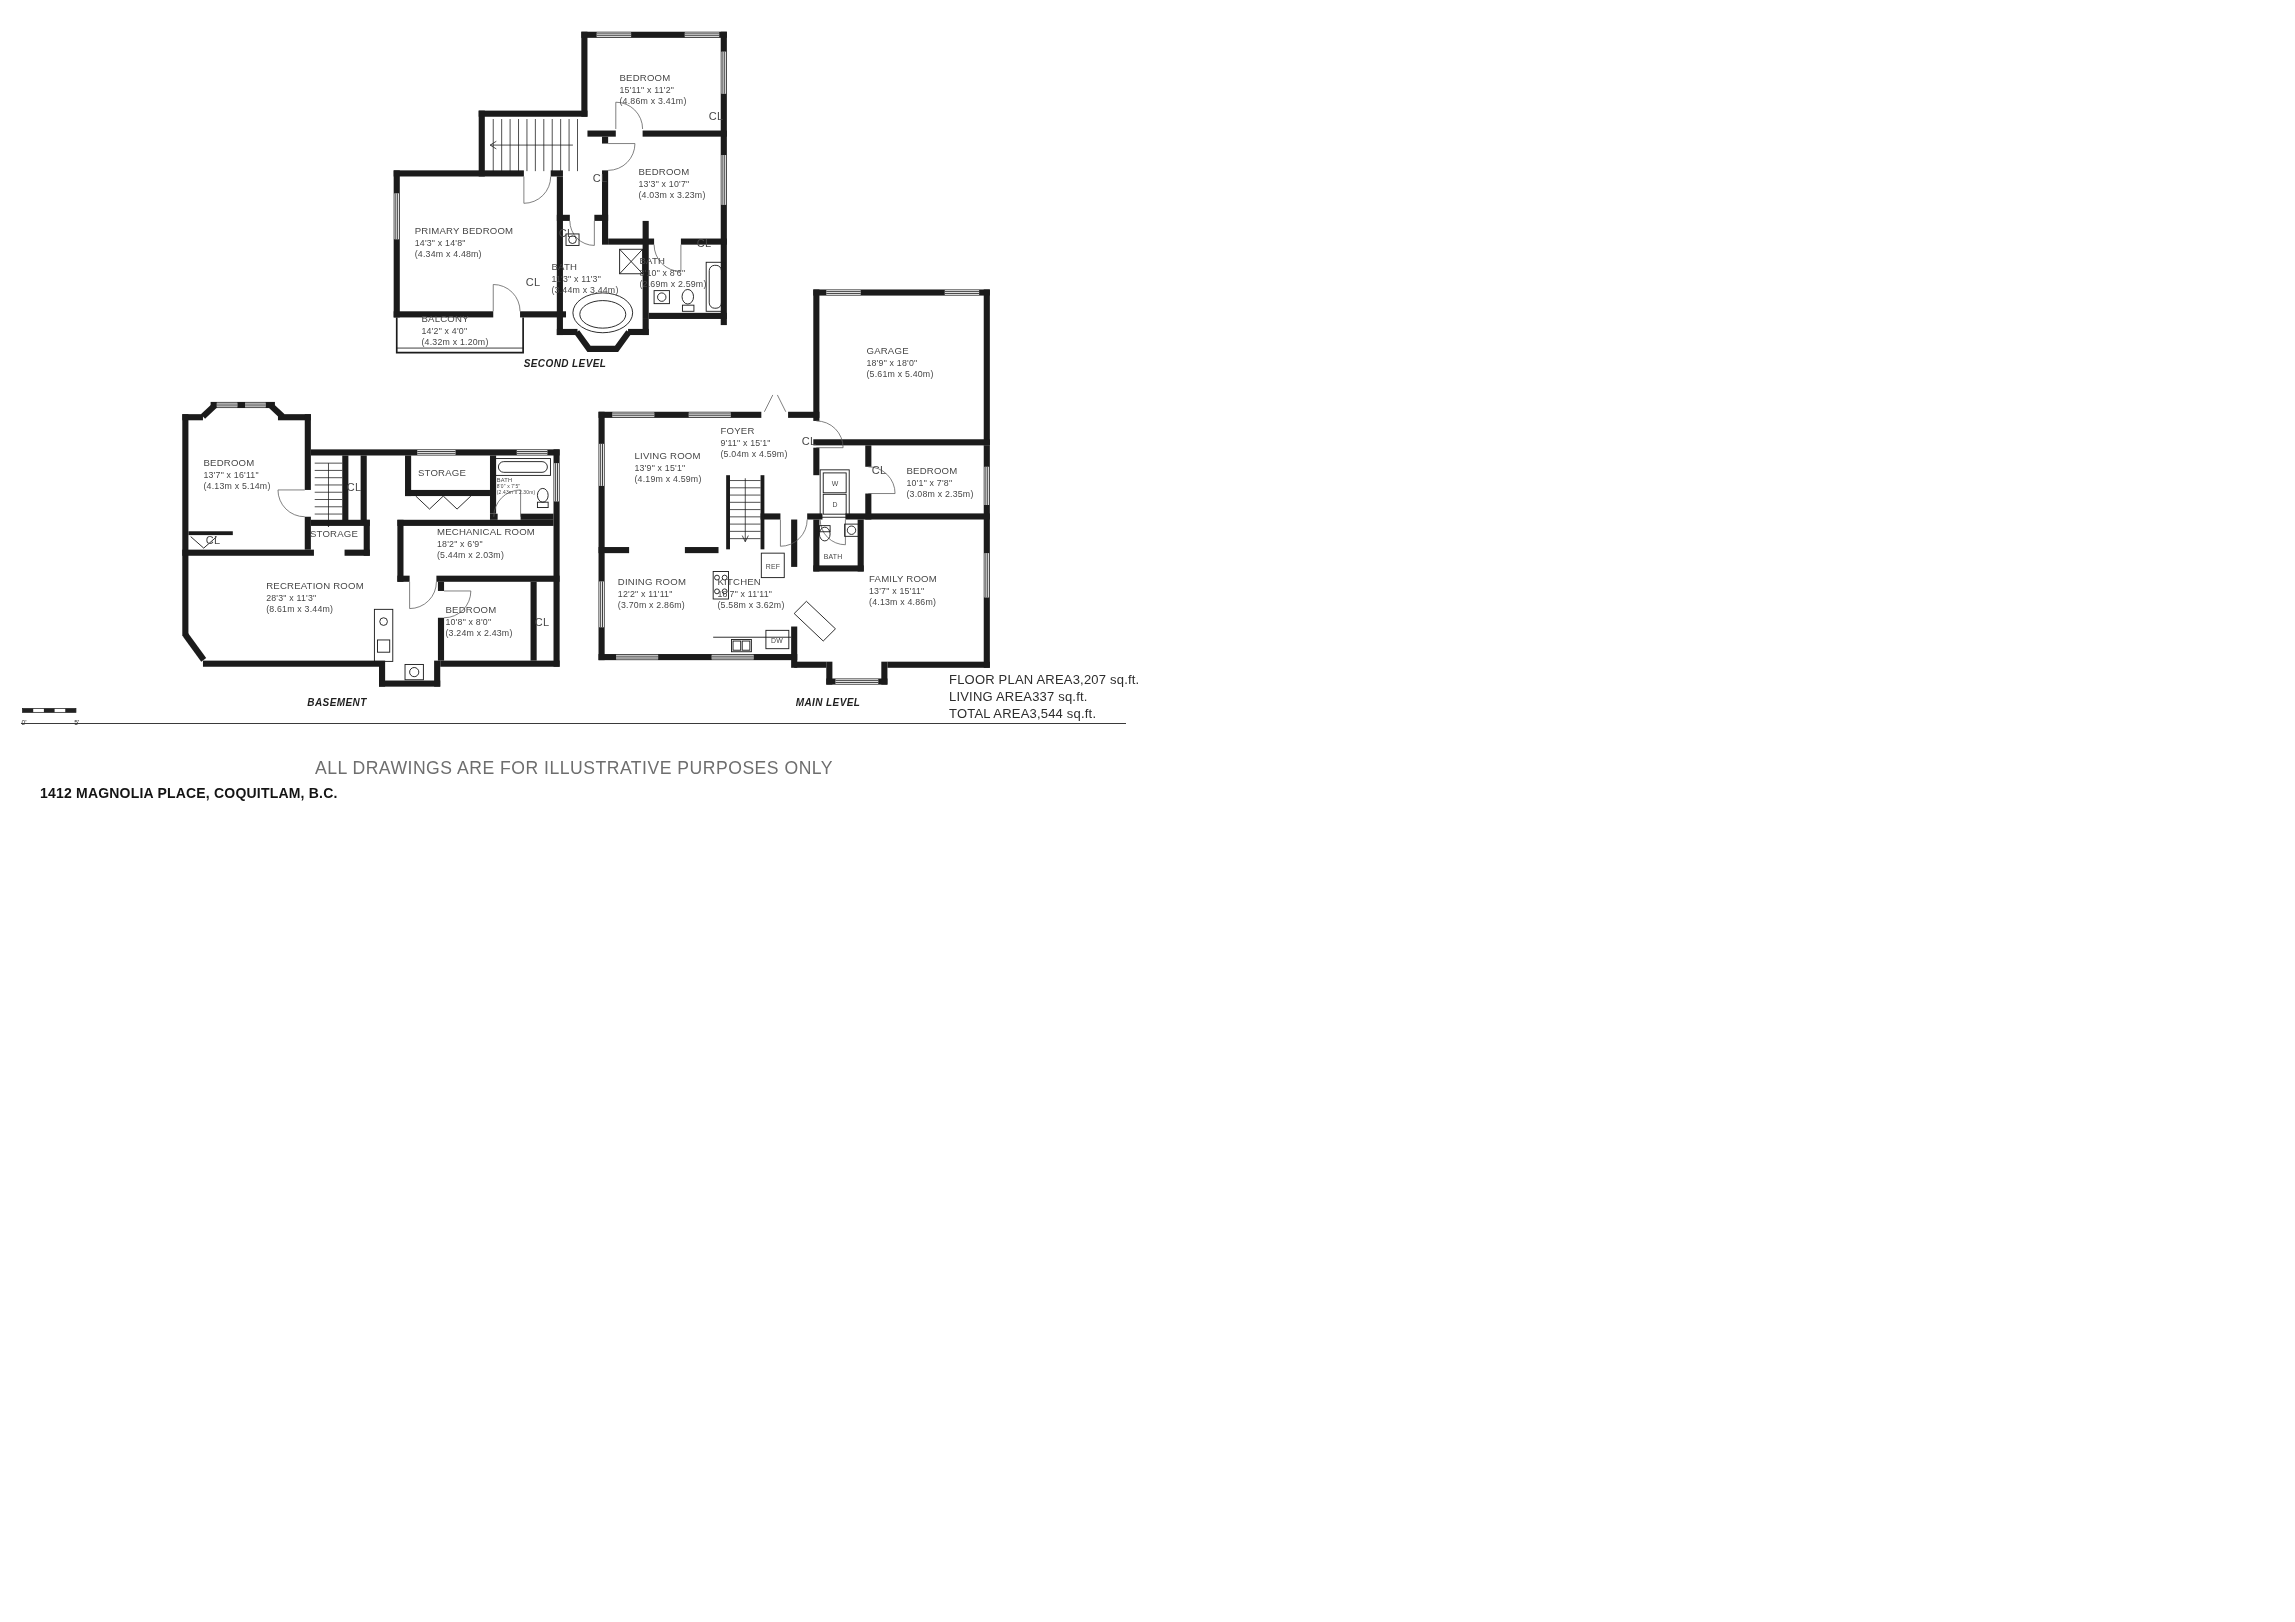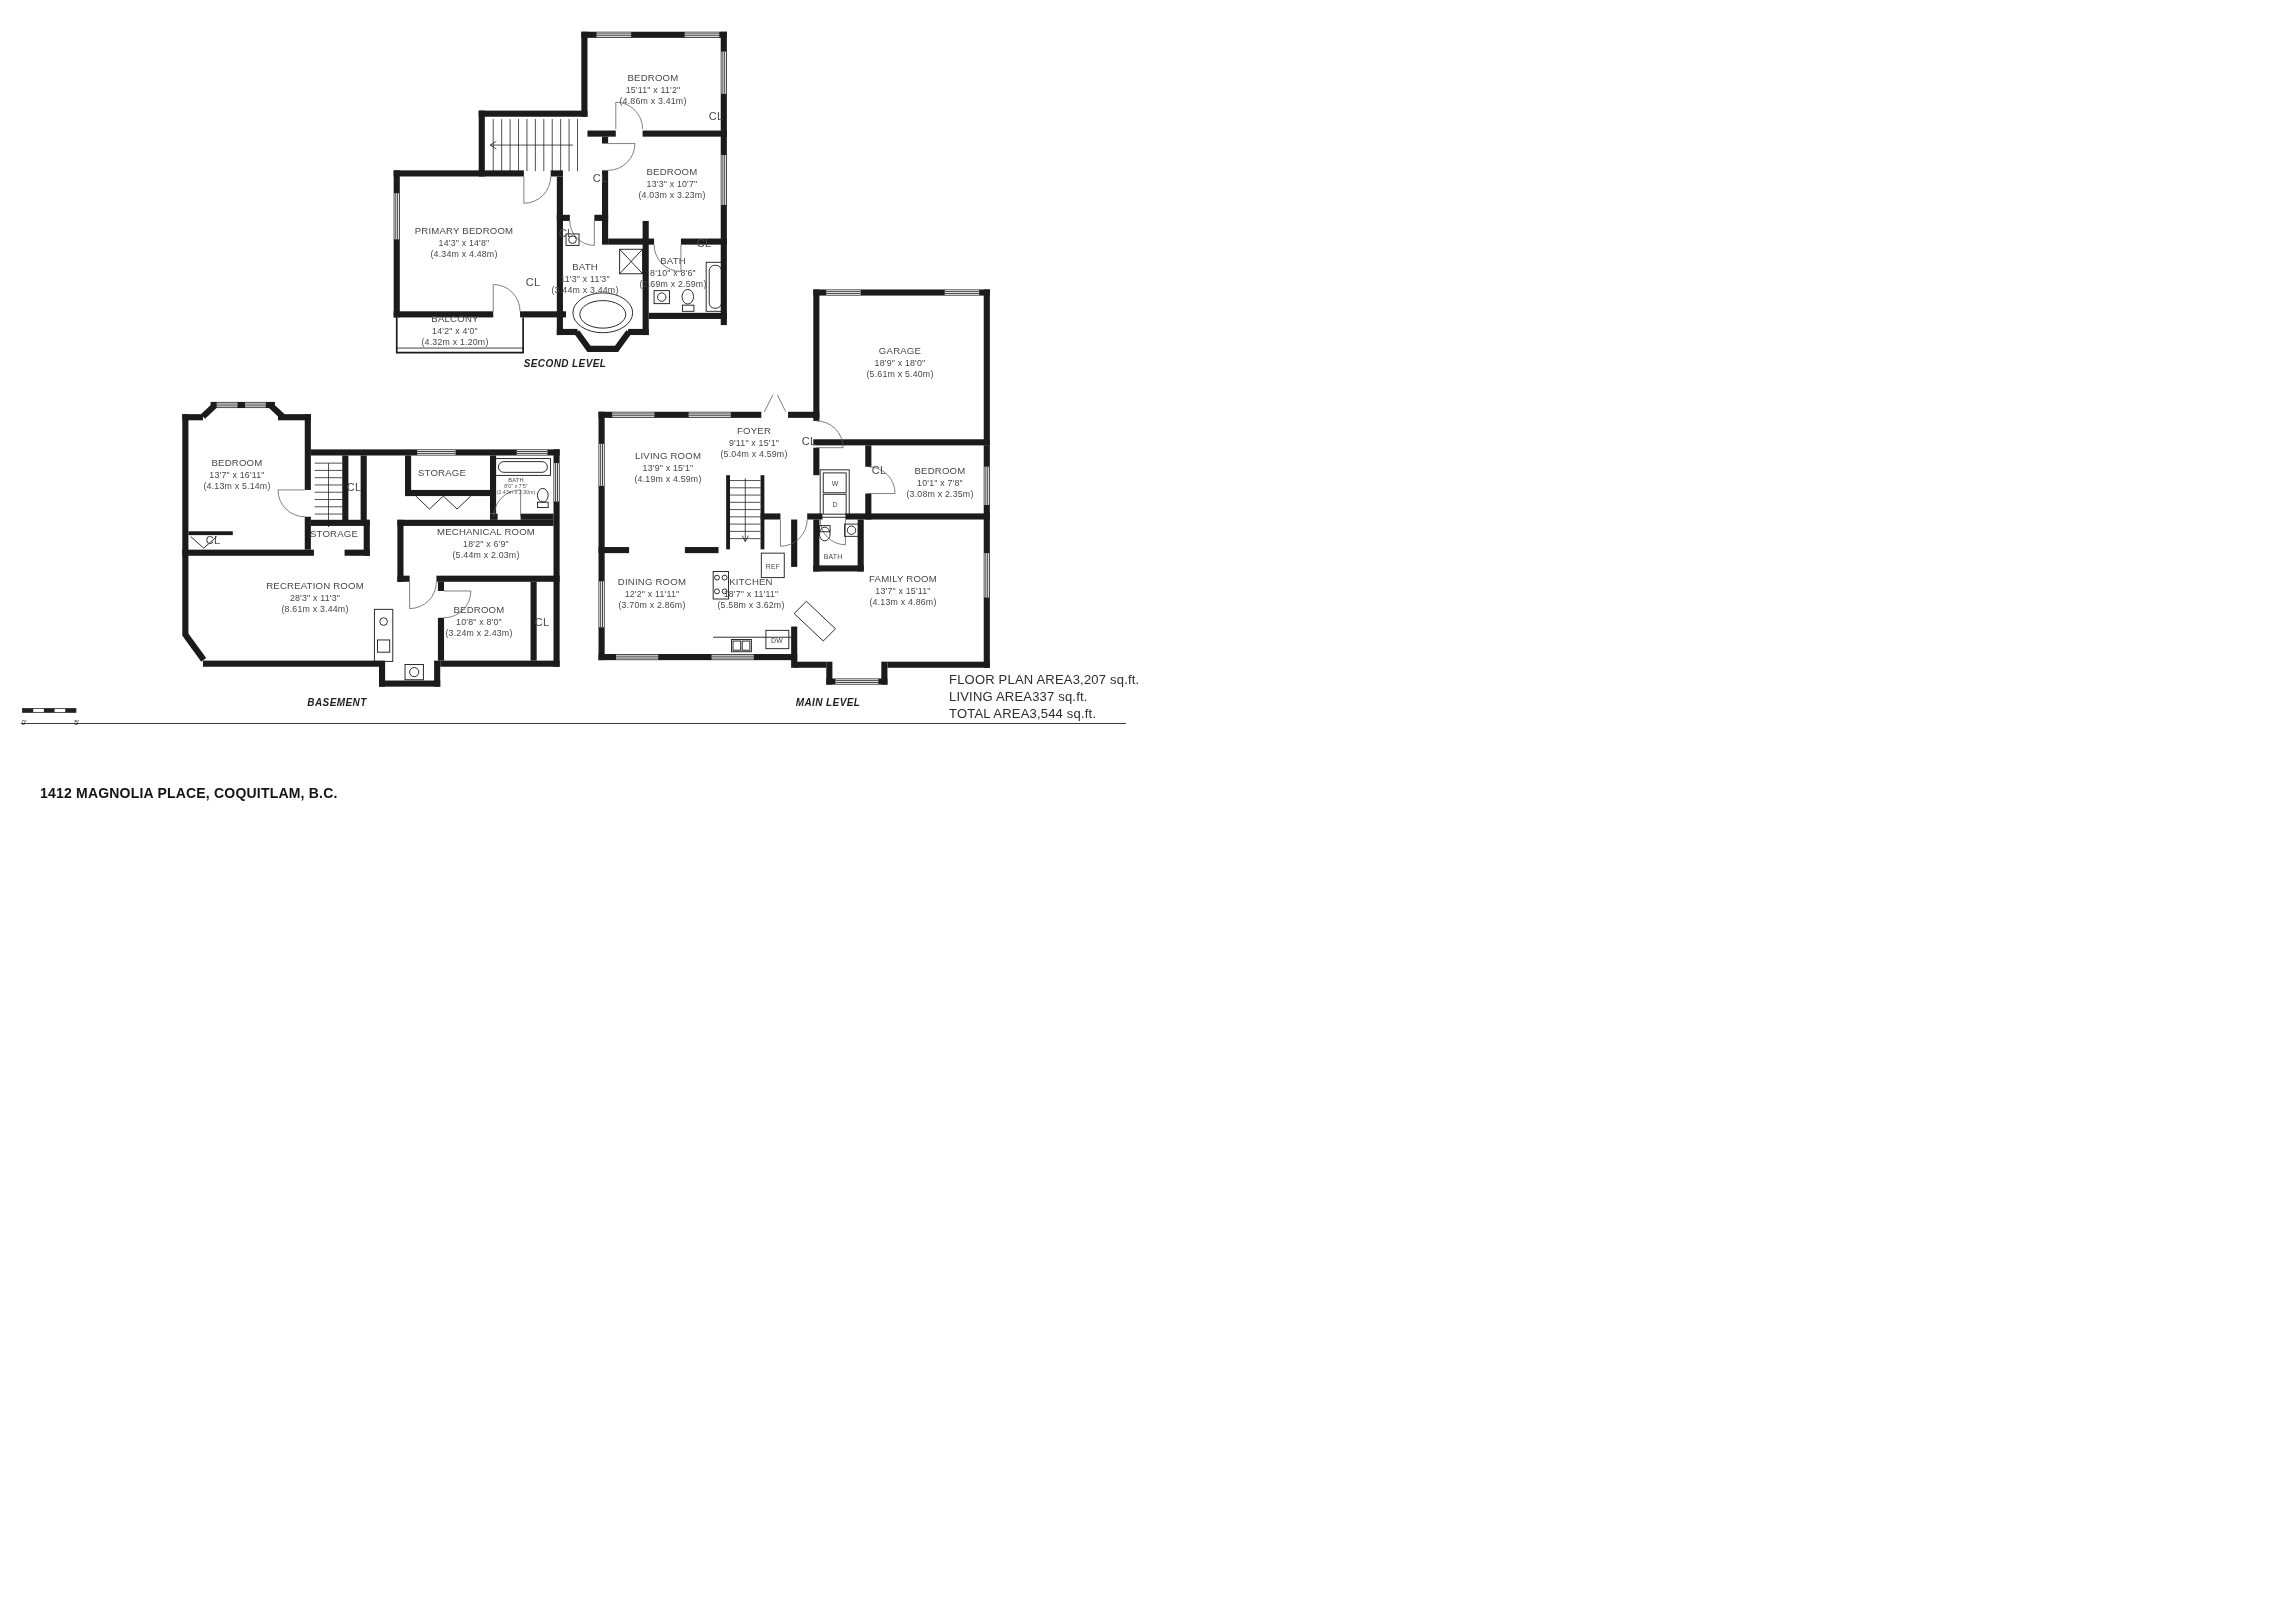--- a/index.html
+++ b/index.html
@@ -9,21 +9,21 @@
   
   .wl{fill:#1b1b1b;}
   .tk{fill:none;stroke:#1b1b1b;stroke-width:8;}
   .tk2{fill:none;stroke:#1b1b1b;stroke-width:2.2;}
   .fx > *{fill:none;stroke:#1b1b1b;stroke-width:1.2;}
   .arcs > path{fill:none;stroke:#5a5a5a;stroke-width:1;}
   .stair line{stroke:#1b1b1b;stroke-width:1;}
   .wn rect{fill:#ffffff;}
   .wn line{stroke:#1b1b1b;stroke-width:1.1;}
   
-  .room-label{position:absolute;transform:translate(-50%,-50%);text-align:center;white-space:nowrap;
+  .room-label{position:absolute;transform:translate(-50%,-50%);text-align:left;white-space:nowrap;
               color:#474747;font-size:9.6px;line-height:1.32;letter-spacing:0.2px;}
   .room-label .dim{display:block;font-size:8.8px;}
   .room-label .nm{display:block;}
   .room-label.xs{font-size:5.7px;line-height:1.25;}
   .room-label.xs .dim{font-size:4.9px;}
   .tag{position:absolute;transform:translate(-50%,-50%);font-size:11px;color:#474747;letter-spacing:0.2px;white-space:nowrap;}
   .tag.md{font-size:6.9px;}
   .lvl-title{position:absolute;transform:translate(-50%,-50%);font-size:10px;font-weight:bold;color:#1f1f1f;letter-spacing:0.4px;white-space:nowrap;font-style:italic;}
   
   .rule{position:absolute;left:21.4px;top:723px;width:1105px;border-top:1.2px solid #3a3a3a;}
@@ -470,16 +470,17 @@
       <span>LIVING AREA</span>
       <span>337 sq.ft.</span>
     </div>
     <div class="arow">
       <span>TOTAL AREA</span>
       <span>3,544 sq.ft.</span>
     </div>
   </div>
 
   <div class="rule"></div>
+  <div class="footer-line" style="top:758px">ALL DRAWINGS ARE FOR ILLUSTRATIVE PURPOSES ONLY</div>
   <div class="address">1412 MAGNOLIA PLACE, COQUITLAM, B.C.</div>
 
 </div>
 
 
 </body></html>

